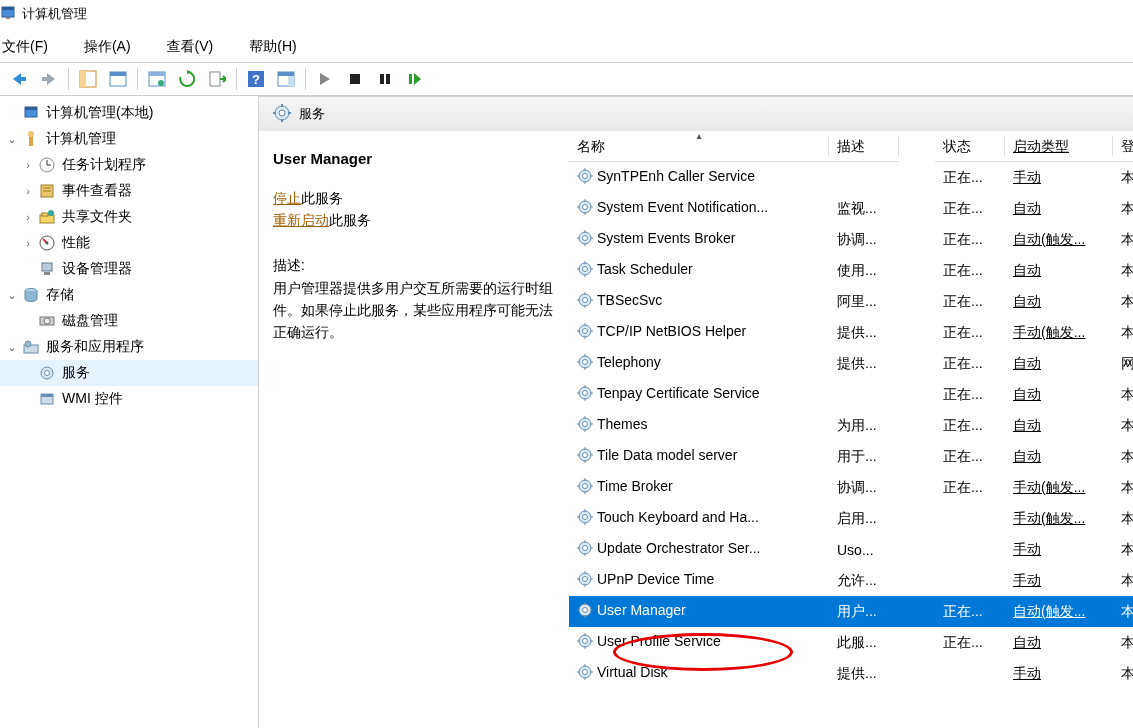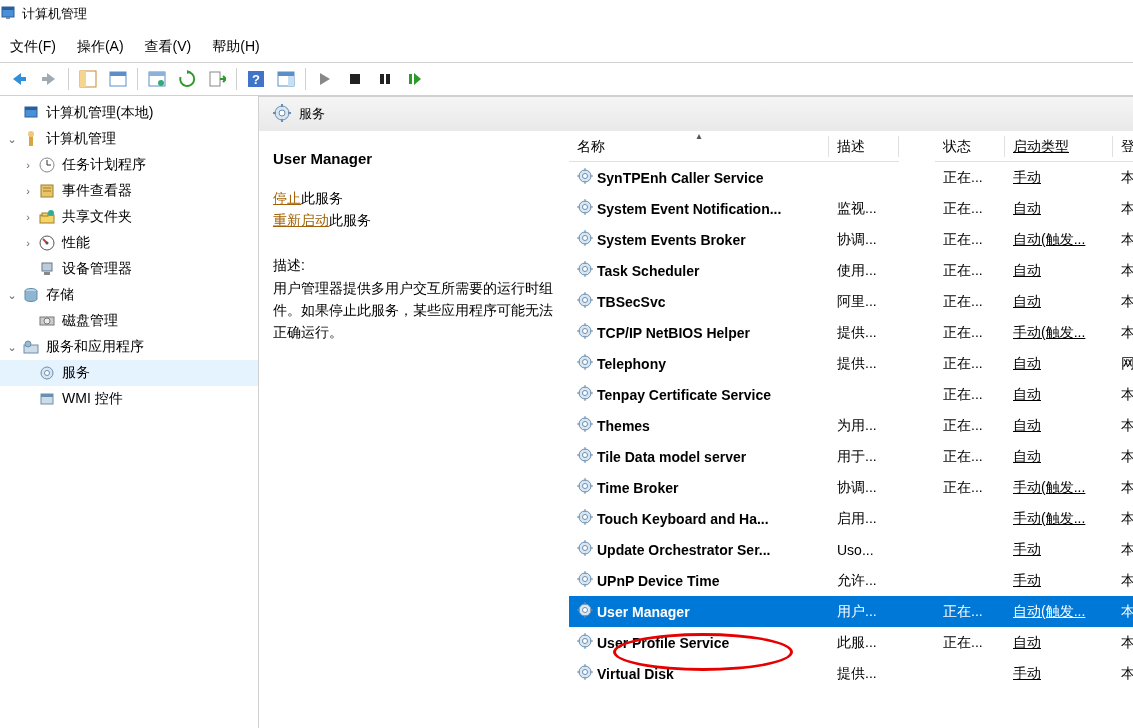--- a/index.html
+++ b/index.html
@@ -1,19 +1,19 @@
 <!DOCTYPE html>
 <html><head>
 <meta charset="utf-8">
 <style>
 * { margin: 0; padding: 0; box-sizing: border-box; font-family: "Segoe UI", Tahoma, "Microsoft YaHei", sans-serif; }
 body { background: #fff; font-size: 13px; color: #000; width: 1133px; height: 728px; overflow: hidden; }
 .titlebar { height: 32px; display: flex; align-items: flex-start; padding: 5px 0; gap: 6px; }
 .titlebar .icon { width: 16px; height: 16px; }
-.menubar { height: 30px; display: flex; align-items: center; padding: 0 10px; gap: 21px; font-size: 14px; }
+.menubar { height: 30px; display: flex; align-items: center; padding: 0 2px; gap: 36px; font-size: 14px; }
 .toolbar { height: 34px; display: flex; align-items: center; padding: 2px 6px; border-top: 1px solid #d0d0d0; border-bottom: 1px solid #d0d0d0; gap: 4px; }
 .toolbar .sep { width: 1px; height: 22px; background: #d0d0d0; margin: 0 2px; }
 .toolbar .btn { width: 26px; height: 26px; display: flex; align-items: center; justify-content: center; }
 .main { display: flex; height: calc(100% - 96px); }
 .tree-pane { width: 282px; border-right: 1px solid #d0d0d0; padding-top: 4px; overflow: hidden; }
 .tree { font-size: 14px; }
 .tree-row { display: flex; align-items: center; height: 26px; padding-left: 4px; gap: 2px; white-space: nowrap; }
 .tree-row .exp { width: 16px; text-align: center; color: #666; font-size: 11px; }
 .tree-row .exp.none { visibility: hidden; }
 .tree-row .ti { width: 18px; height: 18px; display:flex;align-items:center;justify-content:center;margin-right:4px; }
@@ -30,21 +30,21 @@
 .detail-desc-label { margin-bottom: 2px; }
 .detail-desc { line-height: 22px; }
 .list-pane { flex: 1; font-size: 14px; }
 .list-header { display: flex; height: 30px; }
 .list-header .col { display:flex;align-items:center;padding:0 8px;position:relative; border-bottom:1px solid #e0e0e0;}
 .list-header .col:not(:last-child)::after{content:"";position:absolute;right:0;top:4px;bottom:4px;border-right:1px solid #e0e0e0;}
 .sort-ind{position:absolute;left:50%;top:-2px;transform:translateX(-50%);font-size:10px;color:#555;}
 .list-rows { }
 .row { display: flex; height: 31px; align-items: center; }
 .row .c { padding: 0 8px; overflow: hidden; text-overflow: ellipsis; white-space: nowrap; }
-.row .name-cell { display:flex;align-items:center;gap:4px;font-weight:bold; }
+.row .name-cell { display:flex;align-items:flex-start;gap:4px; }
 .row.selected { background: #0078d7; color: #fff; }
 .c-name{width:260px;} .c-desc{width:70px;} .c-status{width:70px;margin-left:36px;} .c-start{width:108px;text-decoration:underline;} .c-last{width:20px;}
 .gear-icon{width:16px;height:16px;}
 .ellipse-annot{position:absolute;border:3px solid #e60000;border-radius:50%;width:180px;height:38px;pointer-events:none;left:613px;top:633px;z-index:100;}
 </style>
 </head>
 <body>
 
 <div class="titlebar">
   <span class="icon">

